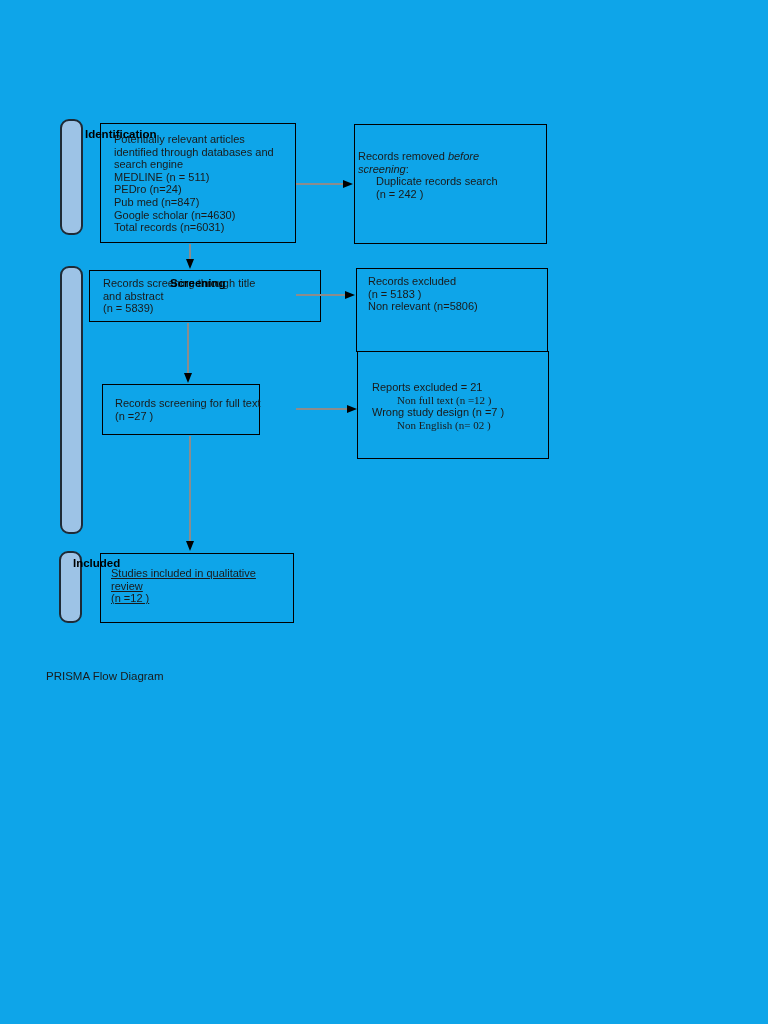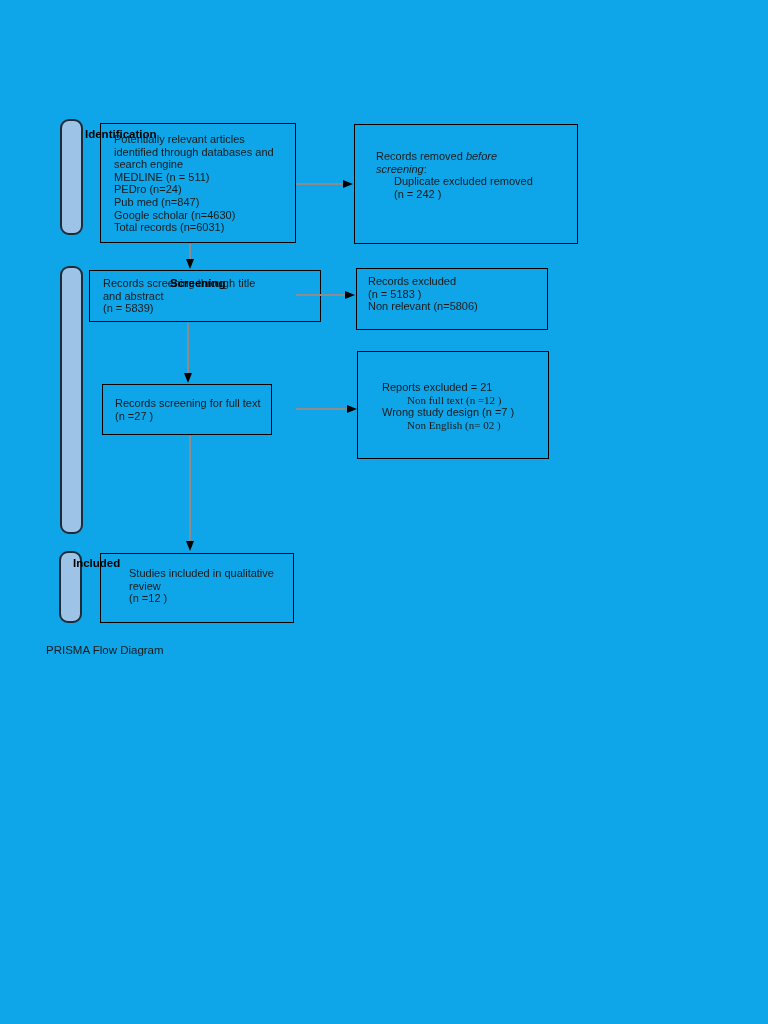--- a/index.html
+++ b/index.html
@@ -80,52 +80,52 @@
     <div class="line">Potentially relevant articles</div>
     <div class="line">identified through databases and</div>
     <div class="line">search engine</div>
     <div class="line">MEDLINE (n = 511)</div>
     <div class="line">PEDro (n=24)</div>
     <div class="line">Pub med (n=847)</div>
     <div class="line">Google scholar (n=4630)</div>
     <div class="line">Total records (n=6031)</div>
   </div>
 
-  <div class="box" style="left:354px;top:124px;width:224px;height:120px;padding:25px 6px 0 21px;">
+  <div class="box" style="left:354px;top:124px;width:193px;height:120px;padding:25px 6px 0 3px;">
     <div class="line"><span>Records removed </span><span class="it">before</span></div>
     <div class="line"><span class="it">screening</span><span>:</span></div>
-    <div class="line ind18">Duplicate excluded removed</div>
+    <div class="line ind18">Duplicate records search</div>
     <div class="line ind18">(n = 242 )</div>
   </div>
 
   <div class="box" style="left:89px;top:270px;width:232px;height:52px;padding:6px 6px 0 13px;">
     <div class="line">Records screening through title</div>
     <div class="line">and abstract</div>
     <div class="line">(n = 5839)</div>
   </div>
 
-  <div class="box" style="left:356px;top:268px;width:192px;height:62px;padding:6px 6px 0 11px;">
+  <div class="box" style="left:356px;top:268px;width:192px;height:84px;padding:6px 6px 0 11px;">
     <div class="line">Records excluded</div>
     <div class="line">(n = 5183 )</div>
     <div class="line">Non relevant (n=5806)</div>
   </div>
 
-  <div class="box" style="left:102px;top:384px;width:170px;height:51px;padding:12px 6px 0 12px;">
+  <div class="box" style="left:102px;top:384px;width:158px;height:51px;padding:12px 6px 0 12px;">
     <div class="line">Records screening for full text</div>
     <div class="line">(n =27 )</div>
   </div>
 
-  <div class="box" style="left:357px;top:351px;width:192px;height:108px;padding:29px 6px 0 24px;">
+  <div class="box" style="left:357px;top:351px;width:192px;height:108px;padding:29px 6px 0 14px;">
     <div class="line">Reports excluded = 21</div>
     <div class="line ind25">Non full text (n =12 )</div>
     <div class="line">Wrong study design (n =7 )</div>
     <div class="line ind25">Non English (n= 02 )</div>
   </div>
 
-  <div class="box" style="left:100px;top:553px;width:194px;height:70px;padding:13px 6px 0 28px;">
+  <div class="box" style="left:100px;top:553px;width:194px;height:70px;padding:13px 6px 0 10px;text-decoration:underline;">
     <div class="line">Studies included in qualitative</div>
     <div class="line">review</div>
     <div class="line">(n =12 )</div>
   </div>
 
   <div>
     <div class="harrow-line" style="left:296px;top:183px;width:48px;"></div>
     <div class="head-right" style="left:343px;top:179.5px;"></div>
   </div>
 
@@ -147,15 +147,15 @@
   <div>
     <div class="harrow-line" style="left:296px;top:408px;width:52px;"></div>
     <div class="head-right" style="left:347px;top:404.5px;"></div>
   </div>
 
   <div>
     <div class="varrow-line" style="left:189px;top:436px;height:106px;"></div>
     <div class="head-down" style="left:185.5px;top:541px;"></div>
   </div>
 
-  <div class="caption" style="left:46px;top:644px;">PRISMA Flow Diagram</div>
+  <div class="caption" style="left:46px;top:670px;">PRISMA Flow Diagram</div>
 
 </div>
 
 </body></html>

